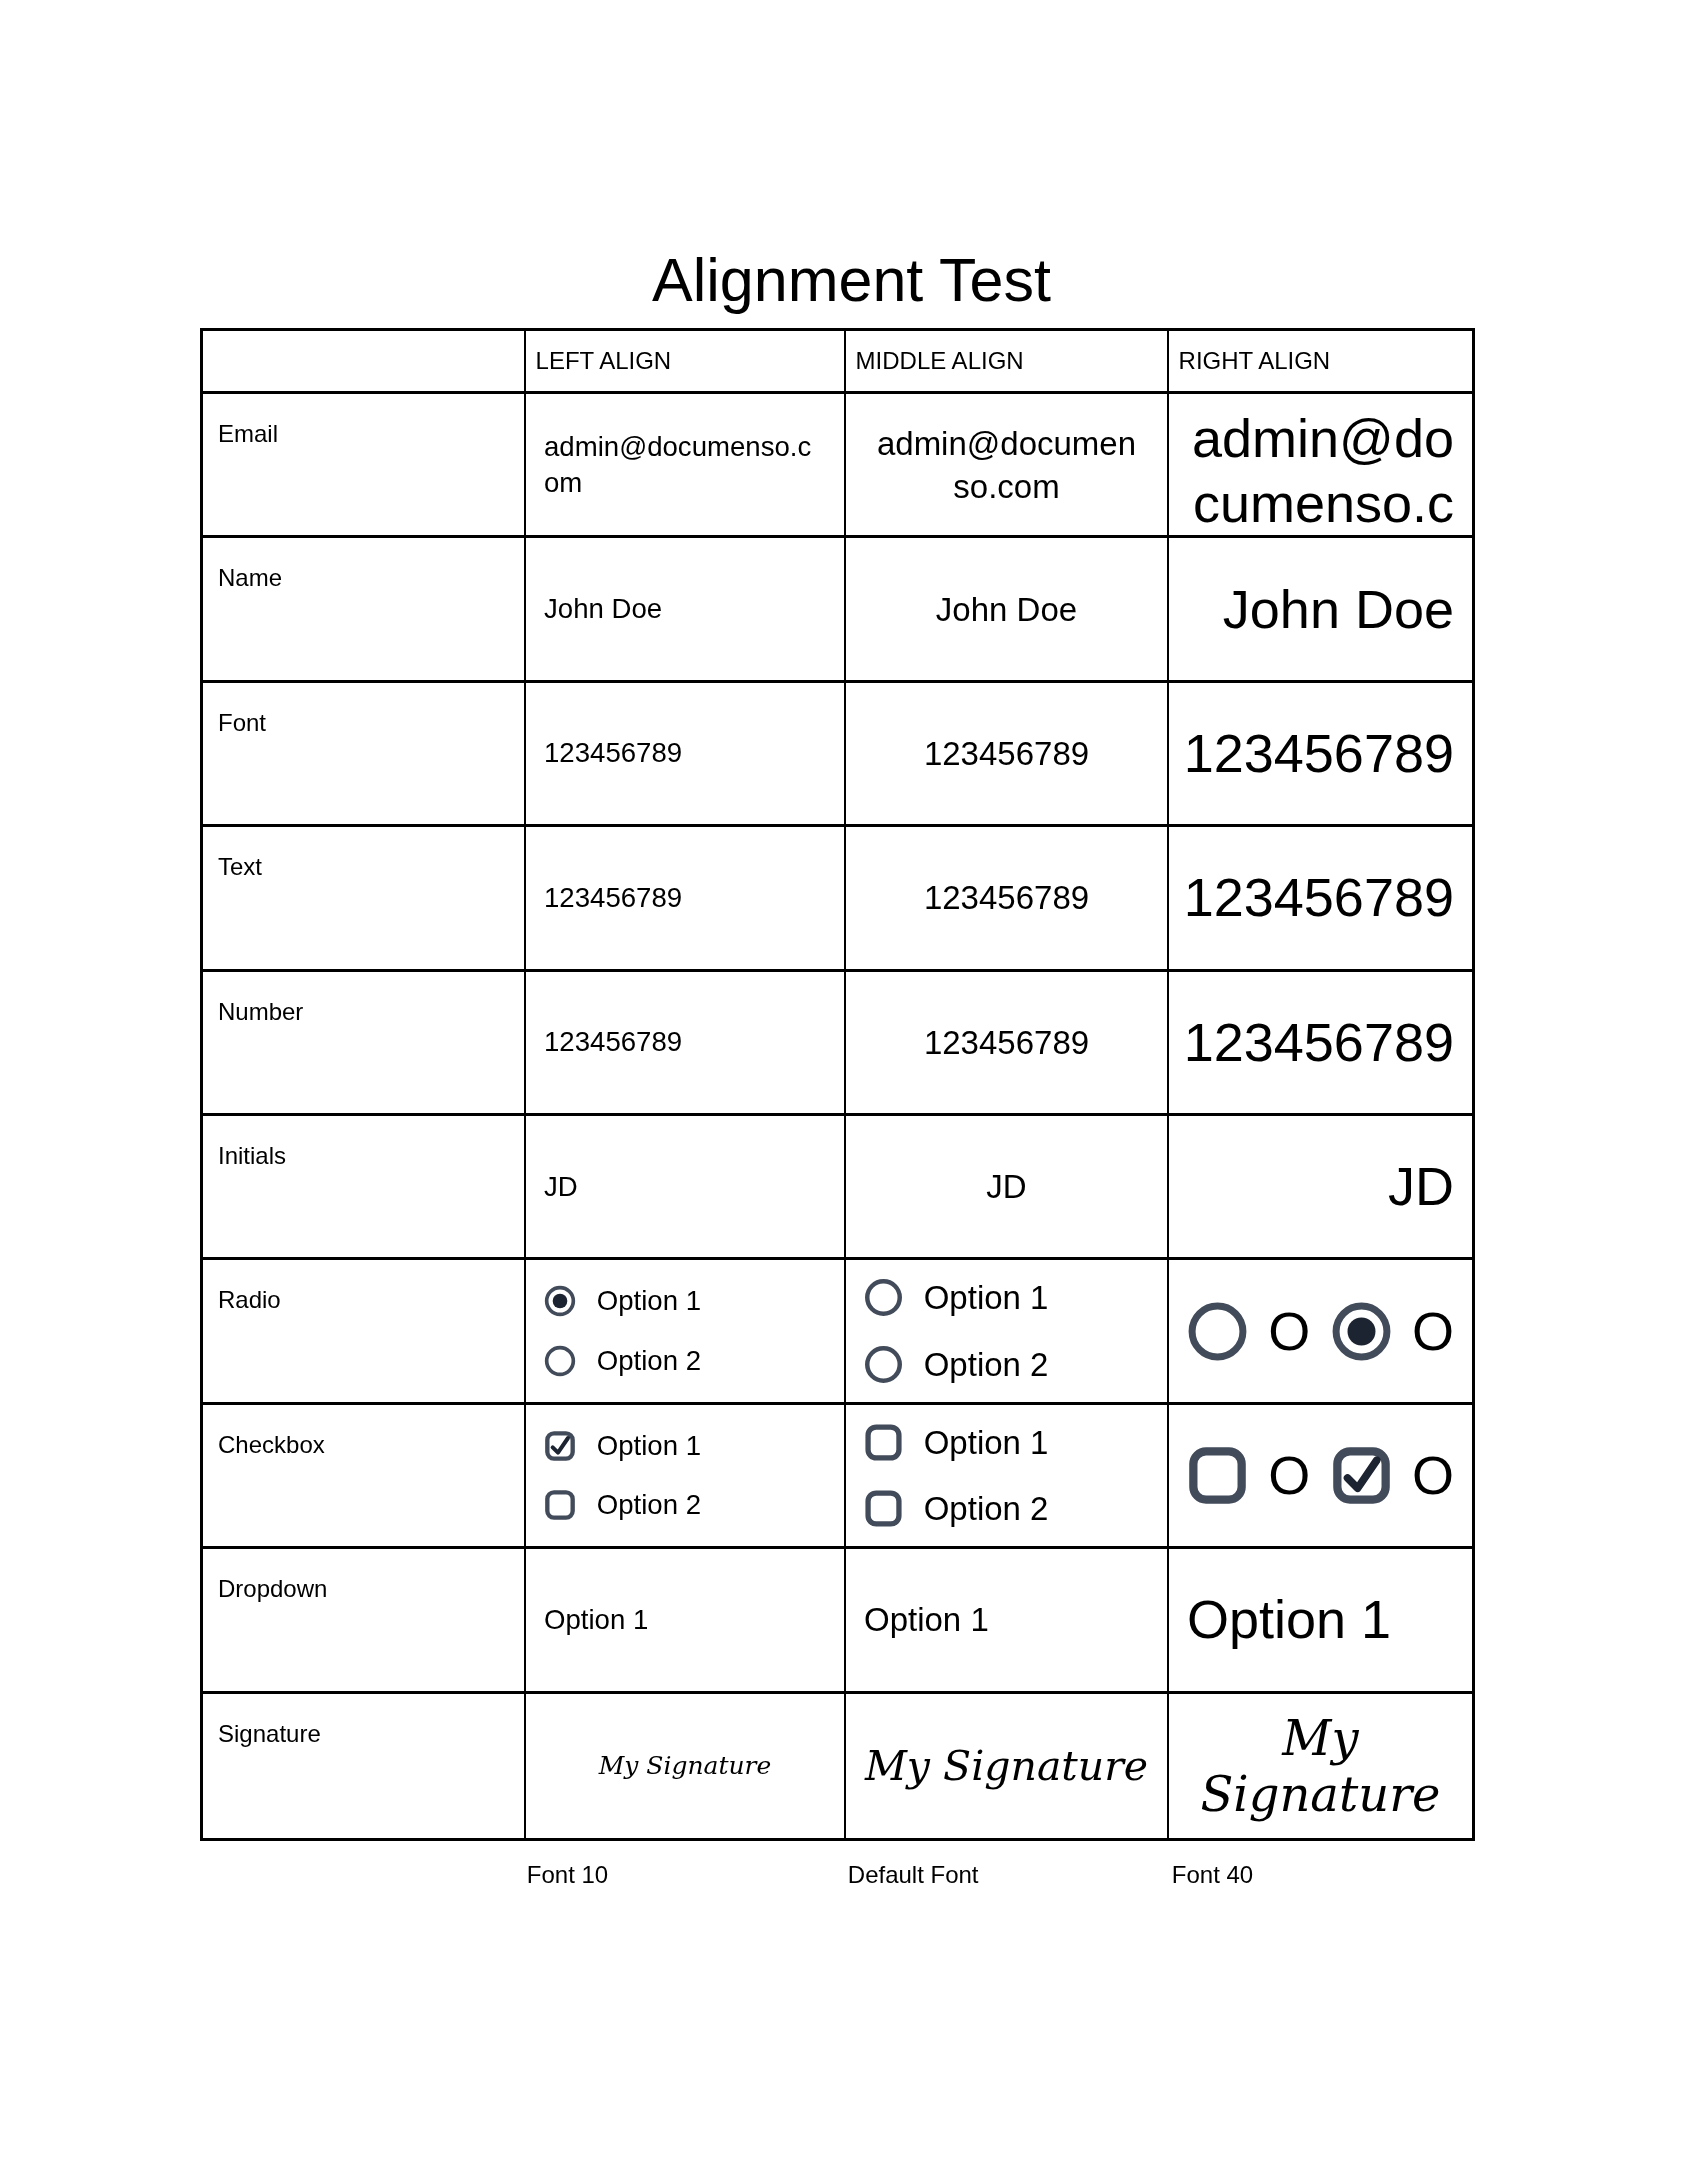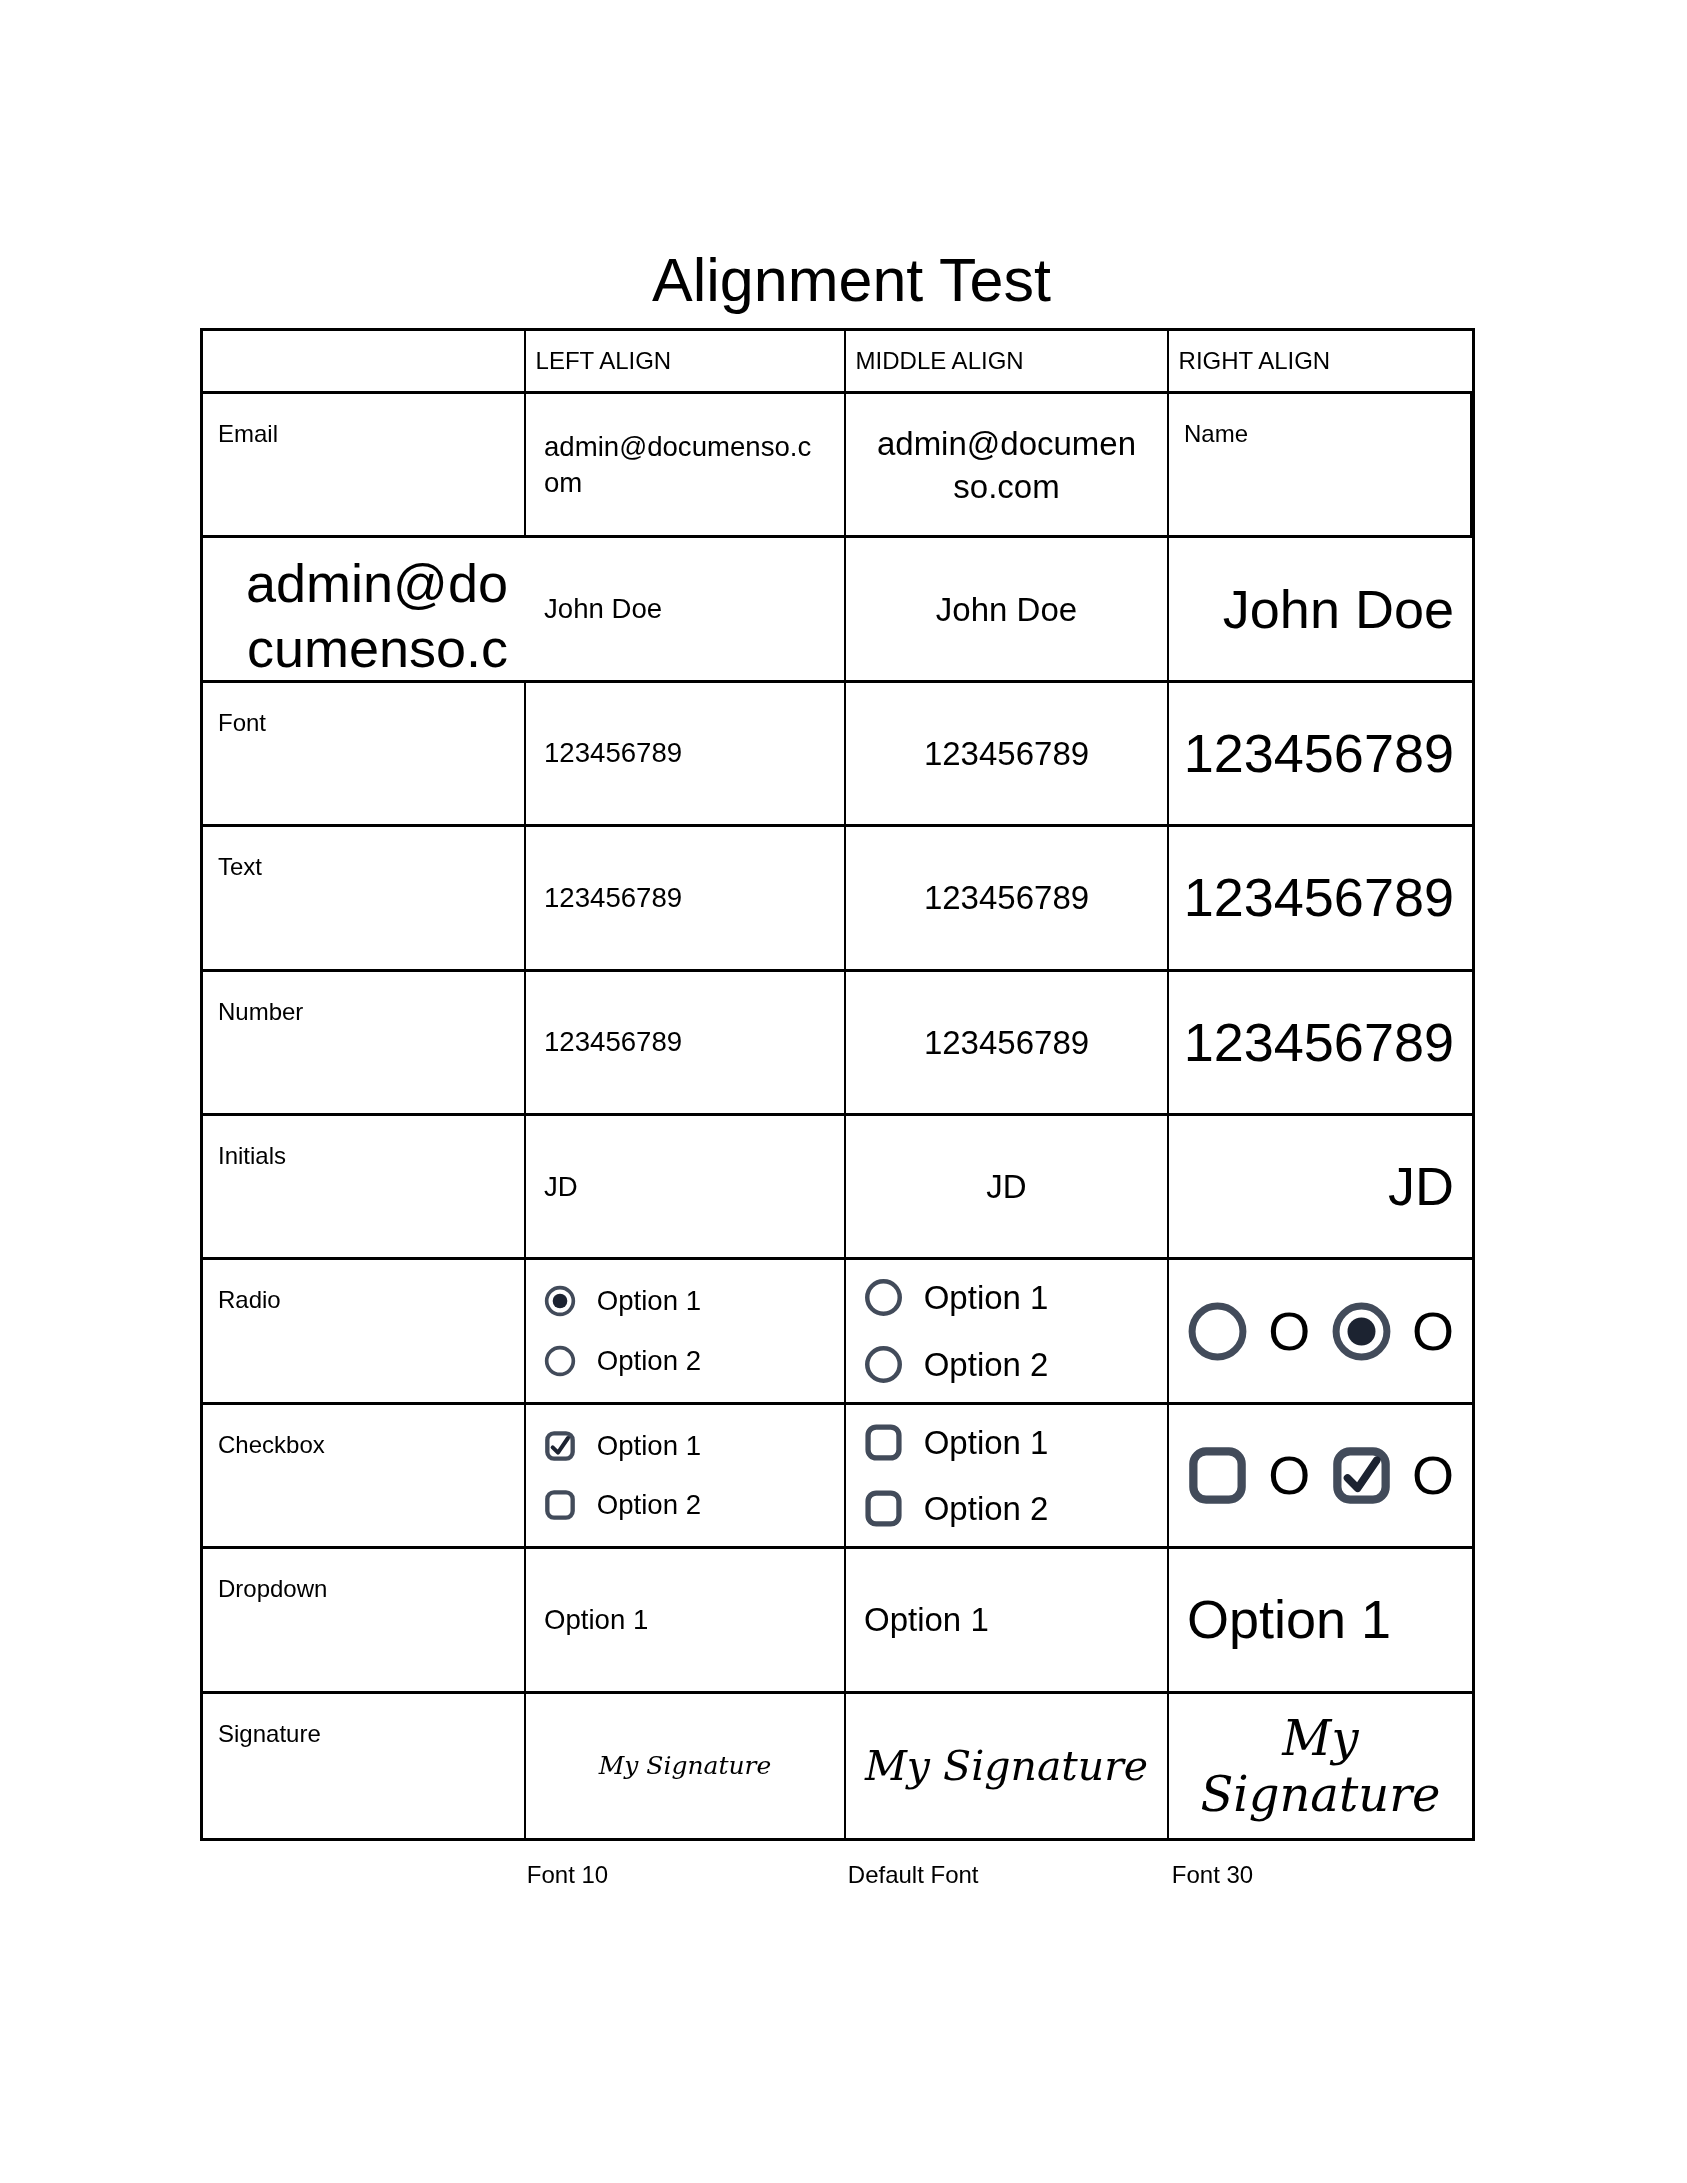--- a/index.html
+++ b/index.html
@@ -107,28 +107,28 @@
       <div>admin@documenso.c</div>
       <div>om</div>
     </div>
   </div>
   <div class="cell value-cell ac fm">
     <div class="email-block">
       <div>admin@documen</div>
       <div>so.com</div>
     </div>
   </div>
-  <div class="cell label-cell">Name</div>
-
   <div class="cell value-cell ar fl last-col email-cell-right">
     <div class="email-block">
       <div>admin@do</div>
       <div>cumenso.c</div>
     </div>
   </div>
+
+  <div class="cell label-cell">Name</div>
   <div class="cell value-cell al fs">John Doe</div>
   <div class="cell value-cell ac fm">John Doe</div>
   <div class="cell value-cell ar fl last-col">John Doe</div>
 
   <div class="cell label-cell">Font</div>
   <div class="cell value-cell al fs">123456789</div>
   <div class="cell value-cell ac fm">123456789</div>
   <div class="cell value-cell ar fl last-col">123456789</div>
 
   <div class="cell label-cell">Text</div>
@@ -247,15 +247,15 @@
   <div class="cell value-cell ac last-row signature sig-s">My Signature</div>
   <div class="cell value-cell ac last-row signature sig-m">My Signature</div>
   <div class="cell value-cell ac last-row last-col signature sig-l">My Signature</div>
 
 </div>
 
 <div class="table-footer">
   <div class="fcell"></div>
   <div class="fcell">Font 10</div>
   <div class="fcell">Default Font</div>
-  <div class="fcell">Font 30</div>
+  <div class="fcell">Font 40</div>
 </div>
 
 
 </body></html>

